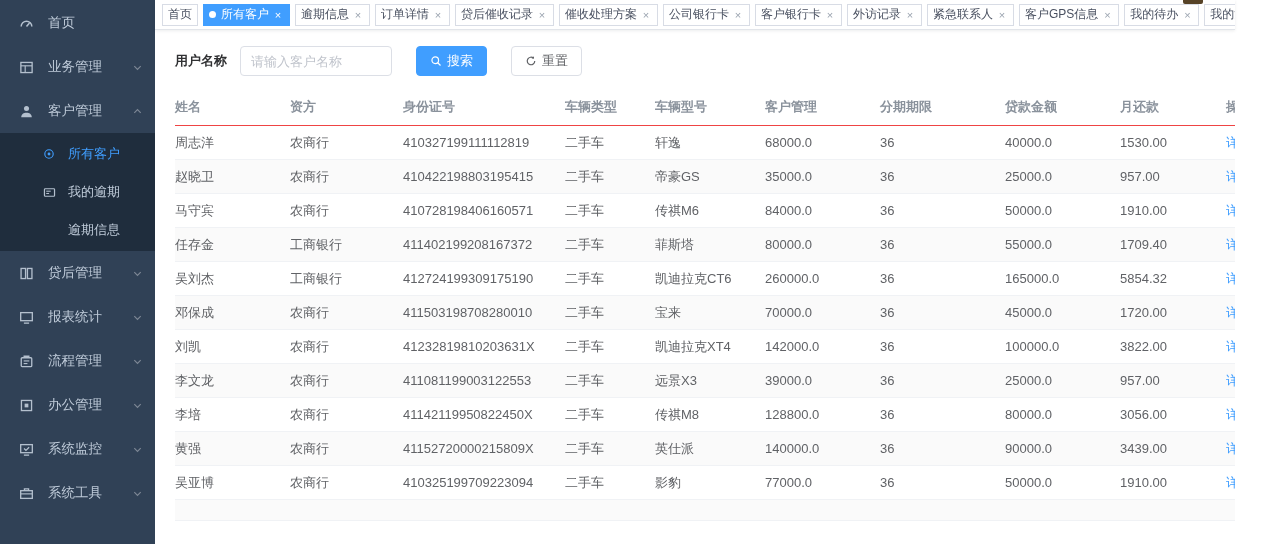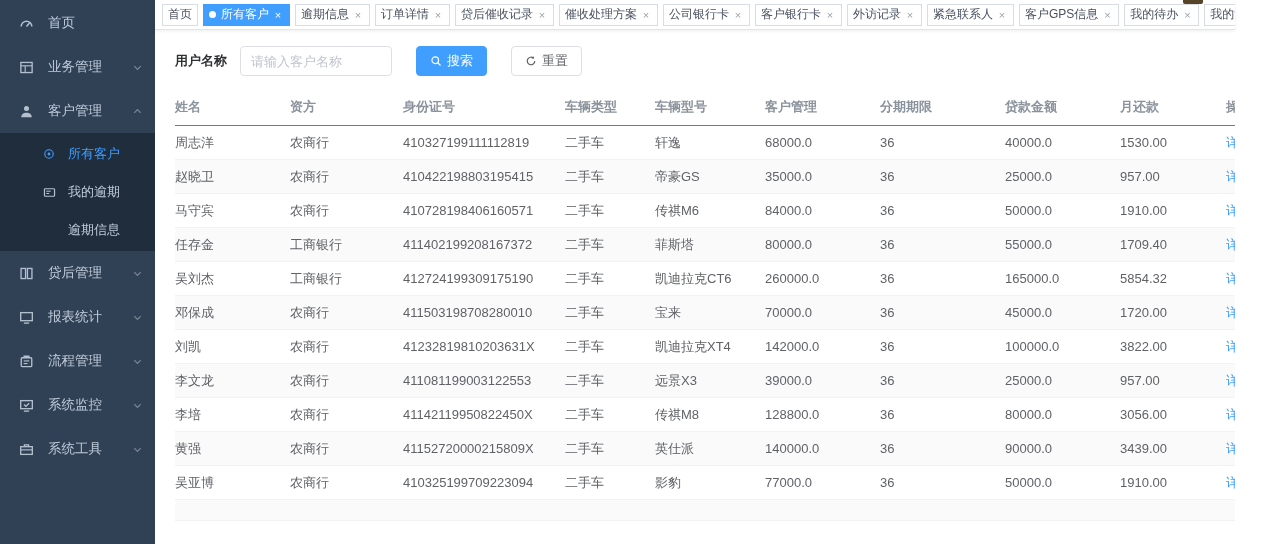--- a/index.html
+++ b/index.html
@@ -158,20 +158,34 @@
       <div class="menu-item">
         <span class="mi-icon">
           <svg width="15" height="15" viewBox="0 0 16 16">
             <rect x="2.4" y="4" width="11.2" height="9.4" rx="1" fill="none" stroke="currentColor" stroke-width="1.4"></rect>
             <path d="M5.5 4V2.4h5V4" fill="none" stroke="currentColor" stroke-width="1.4"></path>
             <line x1="5" y1="7.4" x2="11" y2="7.4" stroke="currentColor" stroke-width="1.2"></line>
             <line x1="5" y1="10.2" x2="9" y2="10.2" stroke="currentColor" stroke-width="1.2"></line>
           </svg>
         </span>
         <span class="mi-label">流程管理</span>
+        <span class="chev">
+          <svg width="11" height="11" viewBox="0 0 12 12">
+            <path d="M2.5 4.5 6 8l3.5-3.5" fill="none" stroke="currentColor" stroke-width="1.3"></path>
+          </svg>
+        </span>
+      </div>
+      <div class="menu-item">
+        <span class="mi-icon">
+          <svg width="15" height="15" viewBox="0 0 16 16">
+            <rect x="2.6" y="2.6" width="10.8" height="10.8" fill="none" stroke="currentColor" stroke-width="1.4"></rect>
+            <rect x="6" y="6" width="4" height="4" fill="currentColor"></rect>
+          </svg>
+        </span>
+        <span class="mi-label">办公管理</span>
         <span class="chev">
           <svg width="11" height="11" viewBox="0 0 12 12">
             <path d="M2.5 4.5 6 8l3.5-3.5" fill="none" stroke="currentColor" stroke-width="1.3"></path>
           </svg>
         </span>
       </div>
       <div class="menu-item">
         <span class="mi-icon">
           <svg width="15" height="15" viewBox="0 0 16 16">
             <rect x="1.8" y="2.8" width="12.4" height="8.6" fill="none" stroke="currentColor" stroke-width="1.4"></rect>

